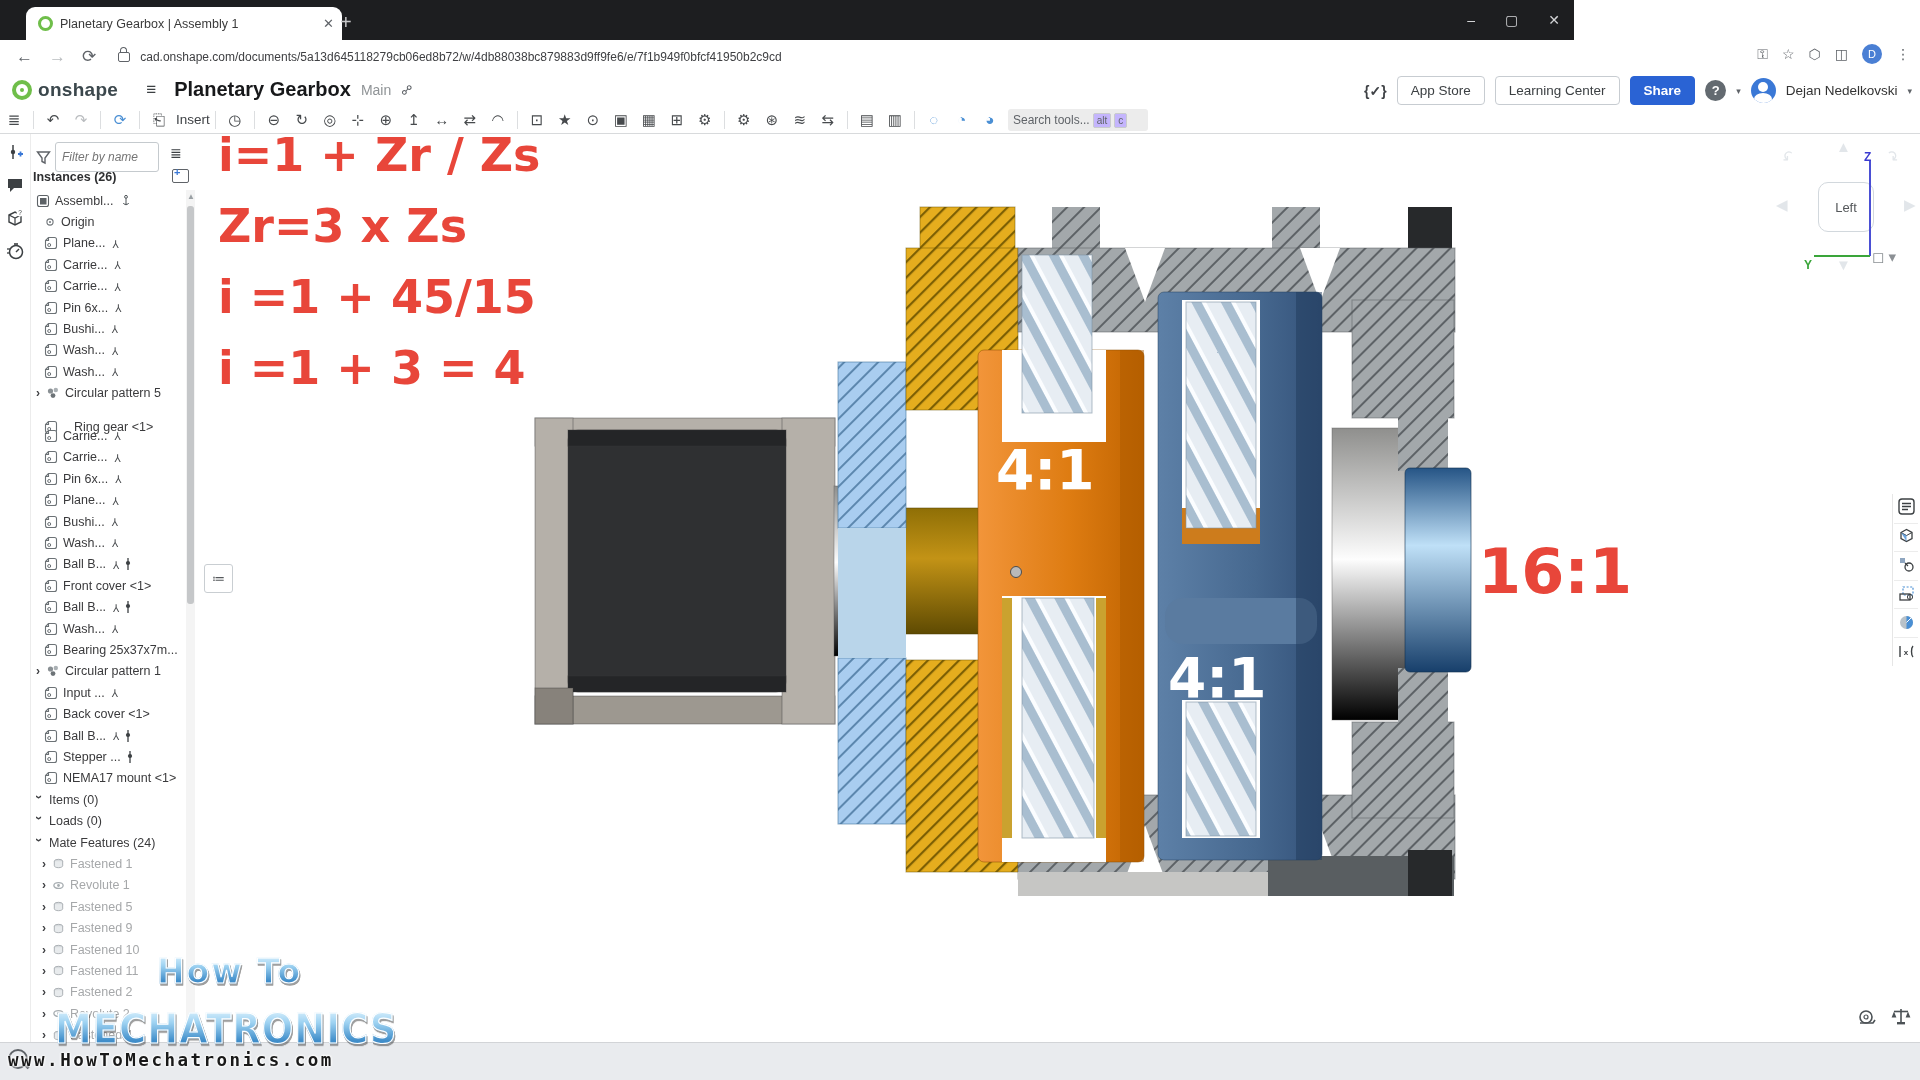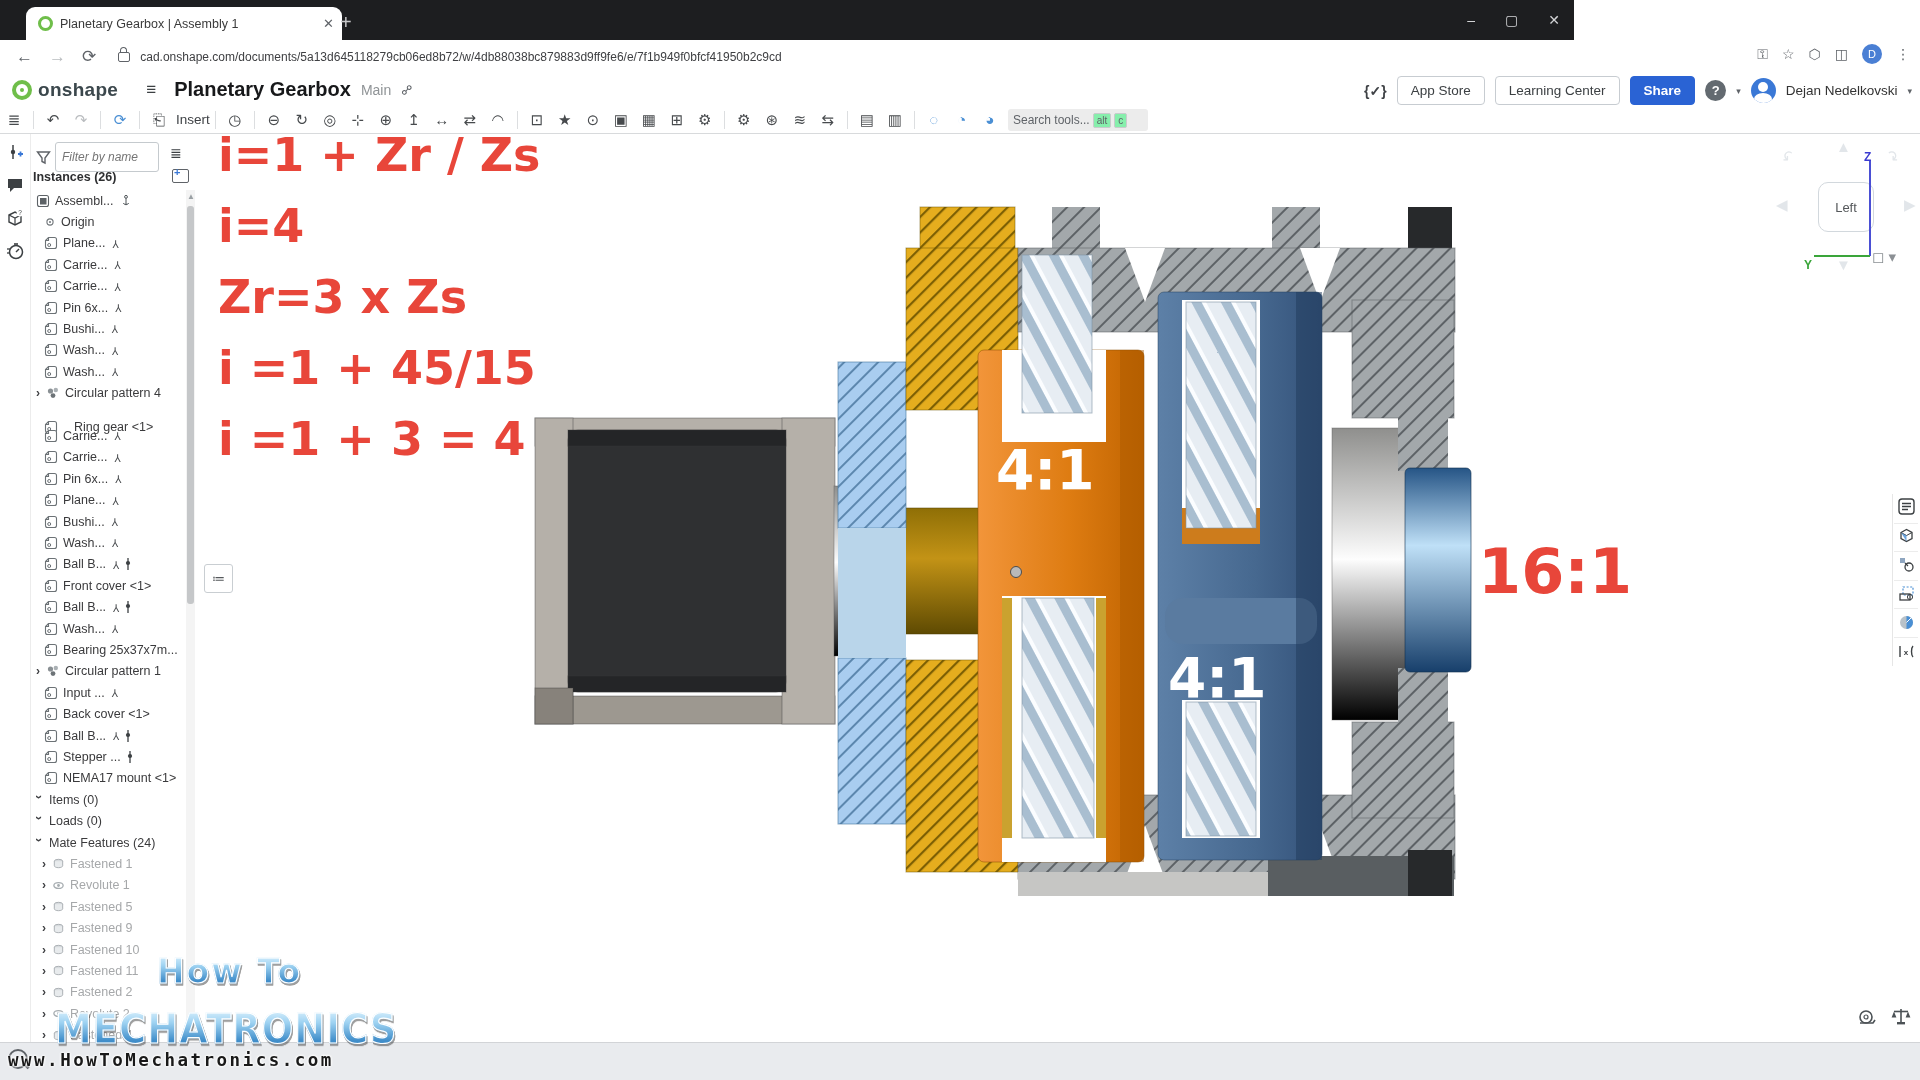--- a/index.html
+++ b/index.html
@@ -42,21 +42,21 @@
   .avatar:after{content:"";position:absolute;left:3.5px;top:15px;width:18px;height:12px;border-radius:50%;background:#fff;}
   #user-name{font-size:13.5px;color:#333;}
   
   #toolbar{left:0;top:106px;width:1920px;height:27px;background:#fff;border-bottom:1px solid #d8dadc;display:flex;align-items:center;}
   .ticon{font-size:15px;color:#474a4d;margin:0 5.5px;min-width:17px;text-align:center;}
   .ticon.blue{color:#4a8fd4;}
   .ticon.dim{color:#b9bcbf;}
   .tsep{width:1px;height:18px;background:#dcdee0;margin:0 5px;}
   .tlabel{font-size:13.5px;color:#3f4246;margin-left:3px;}
   #search-tools{position:absolute;left:1008px;top:109px;width:140px;height:22px;background:#ececec;border-radius:3px;display:flex;align-items:center;font-size:12px;color:#5f6368;padding:0 5px;box-sizing:border-box;}
-  .kbd{background:#86efac;border:1px solid #c9cbcd;border-radius:2px;font-size:10px;color:#5f6368;padding:0 3px;margin-left:3px;line-height:13px;}
+  .kbd{background:#c4b5fd;border:1px solid #c9cbcd;border-radius:2px;font-size:10px;color:#5f6368;padding:0 3px;margin-left:3px;line-height:13px;}
   
   #iconstrip{left:0;top:133px;width:30px;height:909px;background:#fff;border-right:1px solid #ececec;}
   .strip-ic{position:absolute;left:6px;width:18px;height:18px;}
   #sidepanel{left:30px;top:133px;width:166px;height:909px;background:#fff;}
   #filter-row{position:absolute;left:36px;top:142px;display:flex;align-items:center;}
   #filter-input{width:104px;height:30px;border:1px solid #c5cace;border-radius:3px;font-size:12px;font-style:italic;color:#701a75;padding:0 6px;box-sizing:border-box;font-family:"Liberation Sans",sans-serif;}
   #list-btn{position:absolute;left:170px;top:145px;font-size:14px;color:#3c4043;}
   #instances-hdr{position:absolute;left:33px;top:170px;font-size:12.5px;color:#2d2e30;font-weight:bold;}
   #insert-inst{position:absolute;left:172px;top:169px;width:15px;height:12px;border:1.4px solid #5f6368;border-radius:2px;}
   #insert-inst:before{content:"+";position:absolute;left:1px;top:-4px;color:#3a78d6;font-size:11px;font-weight:bold;}
@@ -245,21 +245,20 @@
     <circle cx="58" cy="1022" r="22" fill="#d4cdbd" stroke="#8d8775" stroke-width="2"></circle>
     <circle cx="58" cy="1022" r="7" fill="#f7f5f0" stroke="#8d8775"></circle>
     <circle cx="44" cy="1056" r="12" fill="#c9c2b2" stroke="#8d8775" stroke-width="2"></circle>
     <path d="M44 1044 L58 1000" stroke="#6b655a" stroke-width="3" fill="none"></path>
     <polygon points="33,1047 33,962 54,950 66,950 78,992 90,950 102,950 120,962 120,1047 102,1047 102,988 88,1026 66,1026 51,988 51,1047" fill="url(#wmGrad)" stroke="#ffffff" stroke-width="3"></polygon>
   </g>
 </svg>
 
 <div id="annotations" class="abs">
     <div>i=1 + Zr / Zs</div>
-    <div>i=4</div>
     <div>Zr=3 x Zs</div>
     <div>i =1 + 45/15</div>
     <div>i =1 + 3 = 4</div>
   </div>
 <div id="ratio1" class="abs ratio">4:1</div>
 <div id="ratio2" class="abs ratio">4:1</div>
 <div id="ratio-total" class="abs">16:1</div>
 
 <div id="viewcube" class="abs">
   <span class="vc-arrow" style="left:68px;top:0px;">▲</span>
@@ -520,21 +519,21 @@
     </div>
     <div class="trow" style="top: 382.6px; left: 6px;">
       <span class="chev">›</span>
       <span style="display: inline-flex;">
         <svg width="14" height="14" viewBox="0 0 14 14">
           <circle cx="4.5" cy="5" r="2.6" fill="#8a9094"></circle>
           <circle cx="9.8" cy="4" r="2.2" fill="#aab0b4"></circle>
           <circle cx="7" cy="9.6" r="2.4" fill="#6d7377"></circle>
         </svg>
       </span>
-      <span class="tlab">Circular pattern 4</span>
+      <span class="tlab">Circular pattern 5</span>
     </div>
     <div class="trow" style="top: 416px; left: 14px; gap: 11px;">
       <span style="display: inline-flex;">
         <svg width="14" height="14" viewBox="0 0 14 14">
           <path d="M4.5 1.5h6a2 2 0 0 1 2 2v7a2 2 0 0 1-2 2h-7a2 2 0 0 1-2-2v-6z" fill="#fff" stroke="#6c7276" stroke-width="1.1"></path>
           <path d="M4.5 1.5v3h-3" fill="none" stroke="#6c7276" stroke-width="1.1"></path>
           <circle cx="5.2" cy="9" r="1.5" fill="none" stroke="#6c7276"></circle>
         </svg>
       </span>
       <span class="tlab">Ring gear &lt;1&gt;</span>

